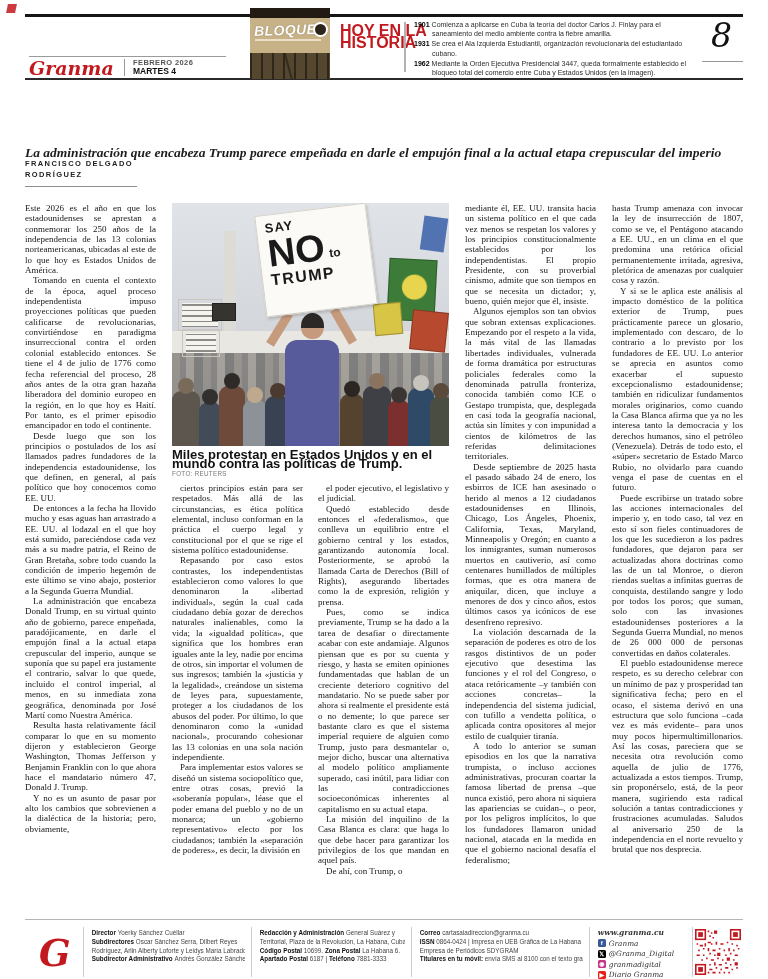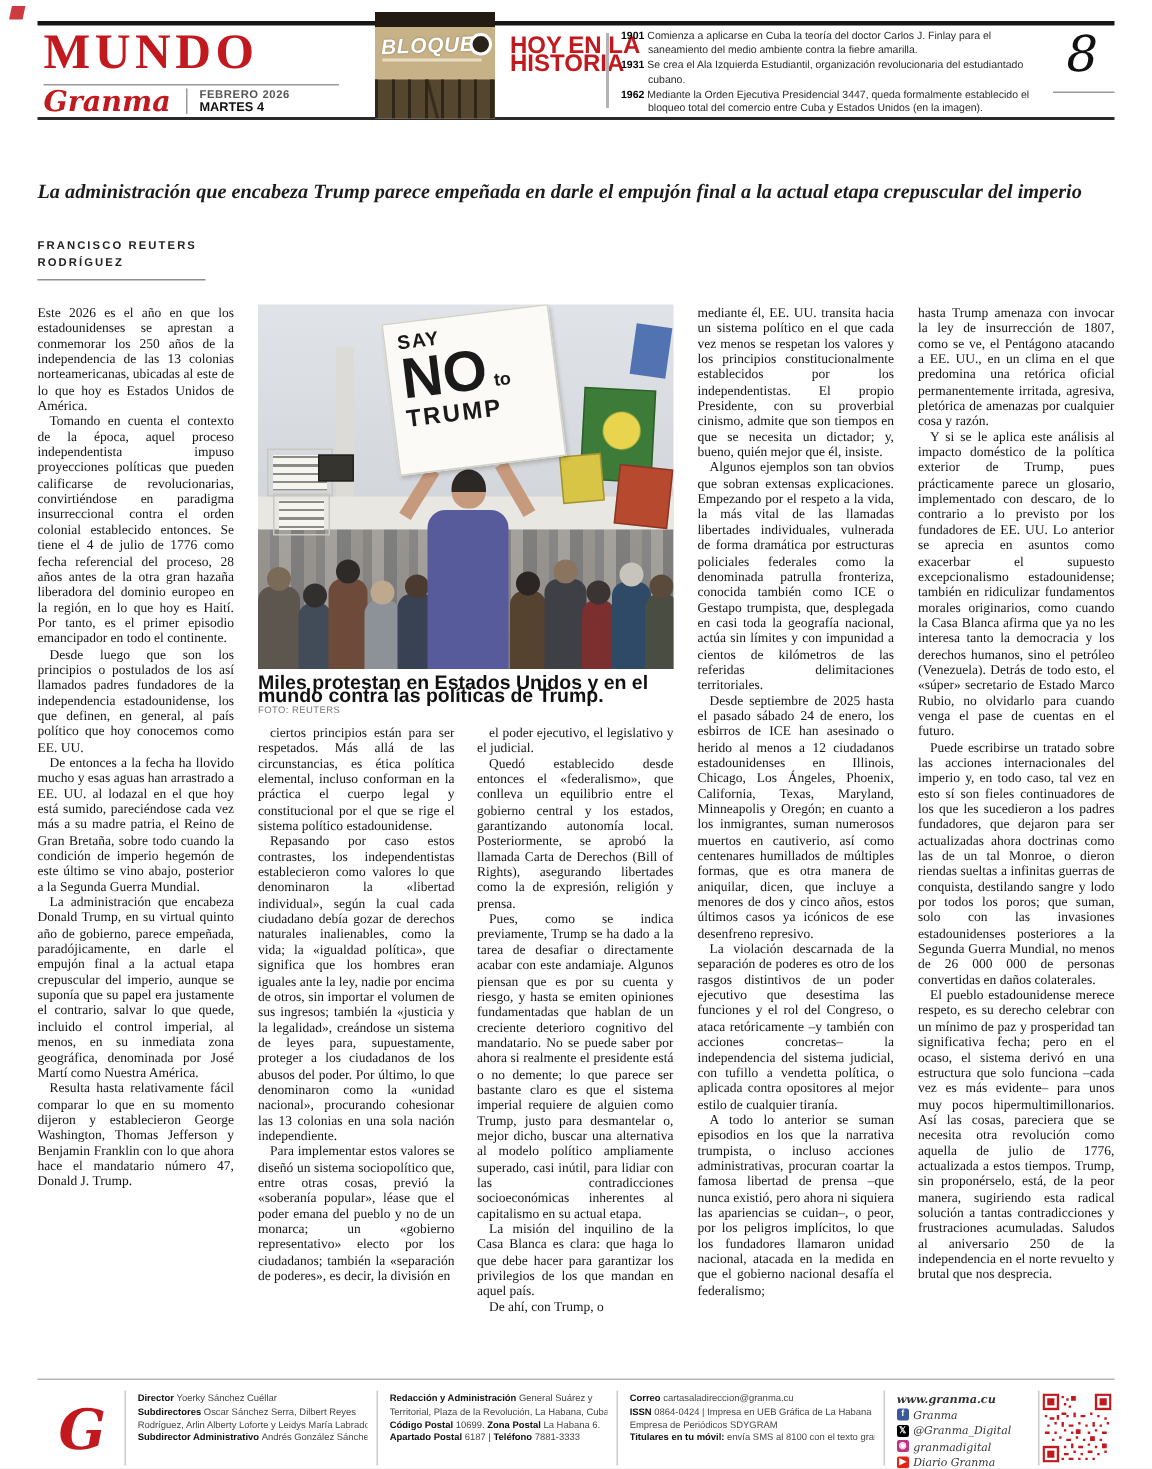--- a/index.html
+++ b/index.html
@@ -45,21 +45,21 @@
   .hist-year{font-weight:bold;color:#000;margin-right:2px;}
 
   #pagenum{left:700px;top:16px;width:43px;text-align:center;font-family:"DejaVu Serif",serif;
        font-style:italic;font-size:33px;color:#111;}
   #pagenum-rule{left:702px;top:61px;width:41px;height:1px;background:#999;}
 
   
   #headline{left:25px;top:89px;width:718px;font-family:"Liberation Sans",sans-serif;
        font-weight:bold;font-size:28px;color:#d5282e;letter-spacing:-.2px;white-space:nowrap;}
   #headline .abbr{font-size:22px;letter-spacing:.3px;}
-  #subtitle{left:25px;top:120px;width:718px;font-family:"Liberation Serif",serif;
+  #subtitle{left:25px;top:145px;width:718px;font-family:"Liberation Serif",serif;
        font-style:italic;font-weight:bold;font-size:13.5px;color:#1d1d1d;white-space:nowrap;}
   #byline{left:25px;top:158px;width:131px;font-family:"Liberation Sans",sans-serif;
        font-weight:bold;font-size:7.5px;letter-spacing:1.4px;color:#222;line-height:11px;}
   #byline-rule{left:25px;top:186px;width:112px;height:1px;background:#8d8d8d;}
 
   
   #cols{left:25px;top:203px;width:718px;height:703px;display:flex;justify-content:space-between;}
   .col{width:131px;height:100%;overflow:hidden;}
   #mid{width:277px;display:flex;flex-direction:column;height:100%;}
   .col p,#mid p{margin:0;font-size:9px;line-height:10.35px;text-align:justify;
@@ -136,21 +136,20 @@
   .ic-yt{background:#e62117;}
   .s-label{font-family:"DejaVu Serif",serif;font-style:italic;font-size:7.3px;color:#333;white-space:nowrap;}
 </style>
 </head>
 <body>
 
 <div class="page">
 
   <div class="abs" id="corner-mark"></div>
   <div class="abs" id="rule-top"></div>
-  <div class="abs" id="mundo">MUNDO</div>
   <div class="abs" id="mundo-rule"></div>
   <div class="abs" id="granma-logo">Granma</div>
   <div class="abs" id="mast-div"></div>
   <div class="abs" id="mast-date">
     <div class="m1">FEBRERO 2026</div>
     <div class="m2">MARTES 4</div>
   </div>
 
   <div class="abs" id="bloque">
     <div class="bb-top"></div>
@@ -176,33 +175,34 @@
       <span class="hist-year">1962</span><span>Mediante la Orden Ejecutiva Presidencial 3447, queda formalmente establecido el bloqueo total del comercio entre Cuba y Estados Unidos (en la imagen).</span>
     </div>
   </div>
 
   <div class="abs" id="pagenum">8</div>
   <div class="abs" id="pagenum-rule"></div>
   <div class="abs" id="rule-header-bottom"></div>
 
   <div class="abs" id="subtitle">La administración que encabeza Trump parece empeñada en darle el empujón final a la actual etapa crepuscular del imperio</div>
   <div class="abs" id="byline">
-    <div>FRANCISCO REUTERS</div>
+    <div>FRANCISCO DELGADO</div>
     <div>RODRÍGUEZ</div>
   </div>
   <div class="abs" id="byline-rule"></div>
 
   <div class="abs" id="cols">
     <div class="col">
         <p class="ni">Este 2026 es el año en que los estadounidenses se aprestan a conmemorar los 250 años de la independencia de las 13 colonias norteamericanas, ubicadas al este de lo que hoy es Estados Unidos de América.</p>
         <p>Tomando en cuenta el contexto de la época, aquel proceso independentista impuso proyecciones políticas que pueden calificarse de revolucionarias, convirtiéndose en paradigma insurreccional contra el orden colonial establecido entonces. Se tiene el 4 de julio de 1776 como fecha referencial del proceso, 28 años antes de la otra gran hazaña liberadora del dominio europeo en la región, en lo que hoy es Haití. Por tanto, es el primer episodio emancipador en todo el continente.</p>
         <p>Desde luego que son los principios o postulados de los así llamados padres fundadores de la independencia estadounidense, los que definen, en general, al país político que hoy conocemos como EE. UU.</p>
         <p>De entonces a la fecha ha llovido mucho y esas aguas han arrastrado a EE. UU. al lodazal en el que hoy está sumido, pareciéndose cada vez más a su madre patria, el Reino de Gran Bretaña, sobre todo cuando la condición de imperio hegemón de este último se vino abajo, posterior a la Segunda Guerra Mundial.</p>
         <p>La administración que encabeza Donald Trump, en su virtual quinto año de gobierno, parece empeñada, paradójicamente, en darle el empujón final a la actual etapa crepuscular del imperio, aunque se suponía que su papel era justamente el contrario, salvar lo que quede, incluido el control imperial, al menos, en su inmediata zona geográfica, denominada por José Martí como Nuestra América.</p>
         <p>Resulta hasta relativamente fácil comparar lo que en su momento dijeron y establecieron George Washington, Thomas Jefferson y Benjamin Franklin con lo que ahora hace el mandatario número 47, Donald J. Trump.</p>
+        <p>Y no es un asunto de pasar por alto los cambios que sobrevienen a la dialéctica de la historia; pero, obviamente,</p>
       </div>
 
     <div id="mid">
       <div id="photo">
         <div class="ph" id="ph-obelisk"></div>
         <div class="ph" id="ph-wall"></div>
         <div class="ph" id="ph-crowdband"></div>
         <div class="ph" id="ph-flag"></div>
         <div class="ph poster" id="ph-poster-green"></div>
         <div class="ph poster" id="ph-poster-yellow"></div>

